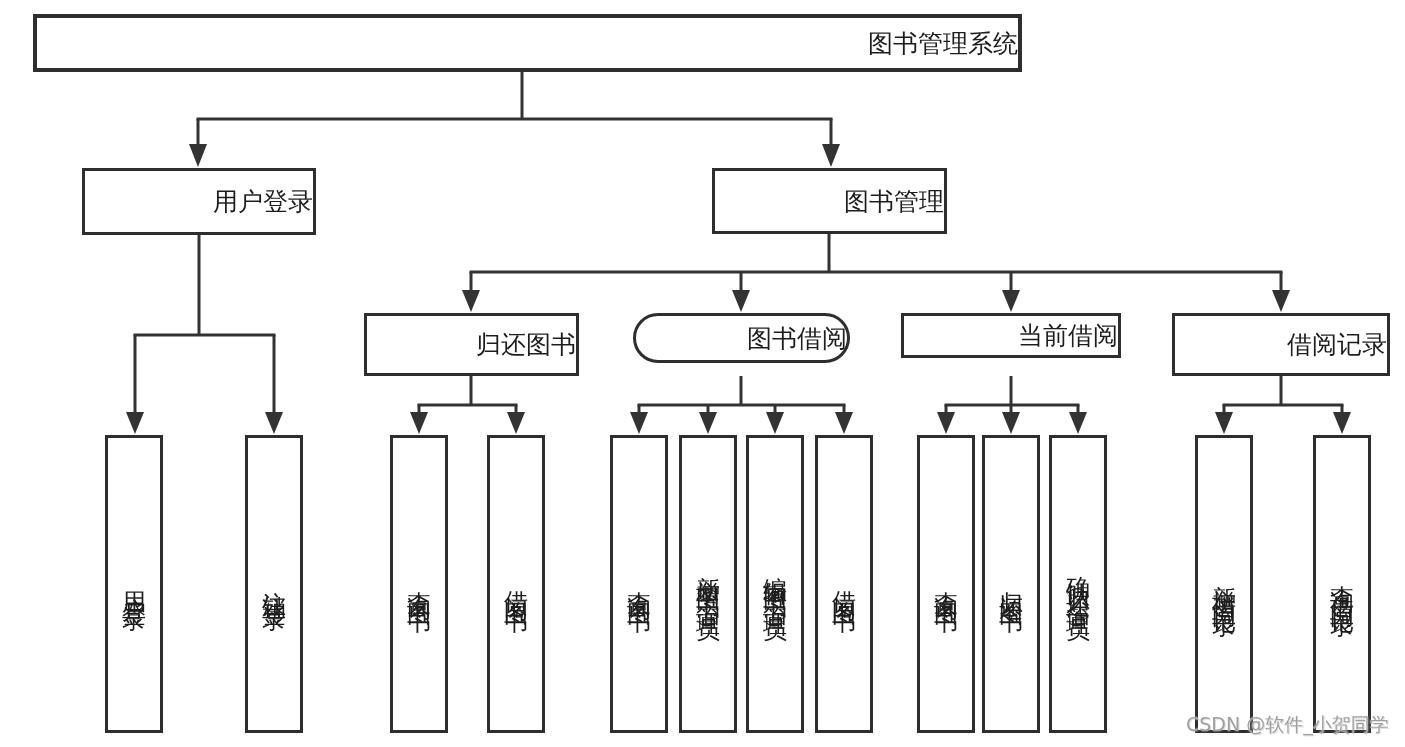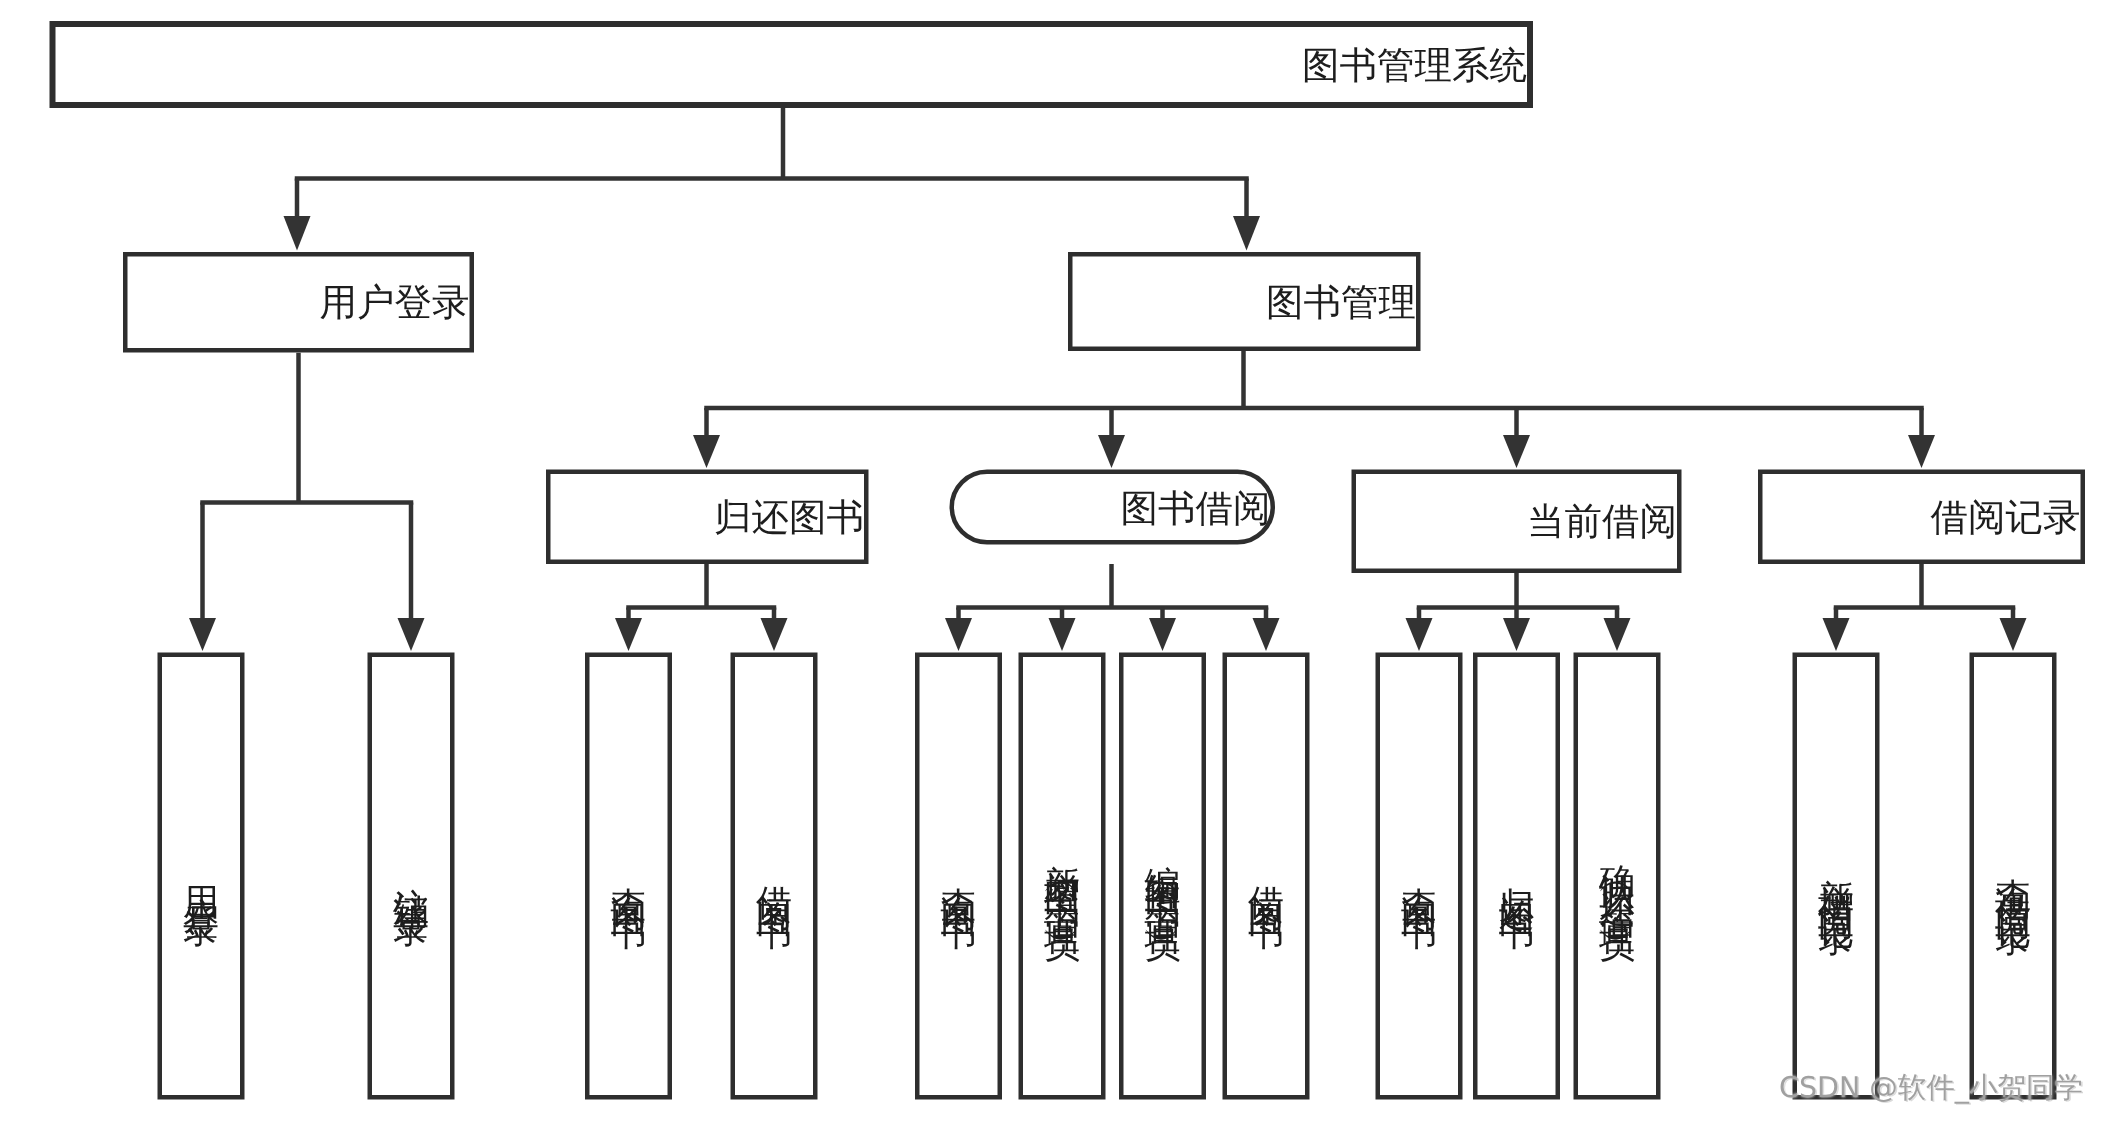--- a/index.html
+++ b/index.html
@@ -161,21 +161,21 @@
   <div class="node node-l2" style="left:712px; top:168px; width:235px; height:66px;">
     <span>图书管理</span>
   </div>
 
   <div class="node node-l3" style="left:364px; top:313px; width:215px; height:63px;">
     <span>归还图书</span>
   </div>
   <div class="node node-l3" style="left:633px; top:313px; width:217px; height:50px;border-radius:27px;">
     <span>图书借阅</span>
   </div>
-  <div class="node node-l3" style="left:901px; top:313px; width:220px; height:69px;font-family:Liberation Mono, monospace;">
+  <div class="node node-l3" style="left:901px; top:313px; width:220px; height:45px;font-family:Liberation Mono, monospace;">
     <span>当前借阅</span>
   </div>
   <div class="node node-l3" style="left:1172px; top:313px; width:218px; height:63px;padding-left:19px;">
     <span>借阅记录</span>
   </div>
 
   <div class="leaf" style="left:105px;">
     <span>用户登录</span>
   </div>
   <div class="leaf" style="left:245px;">

